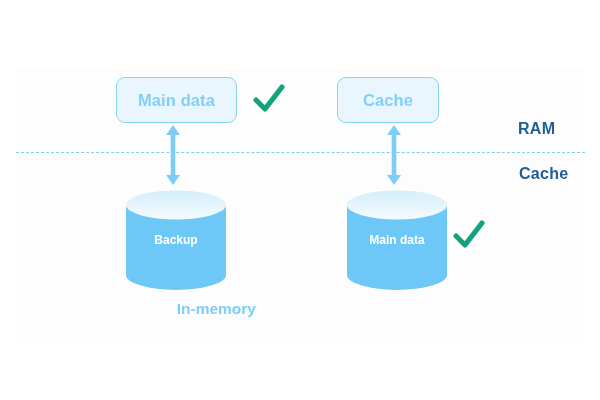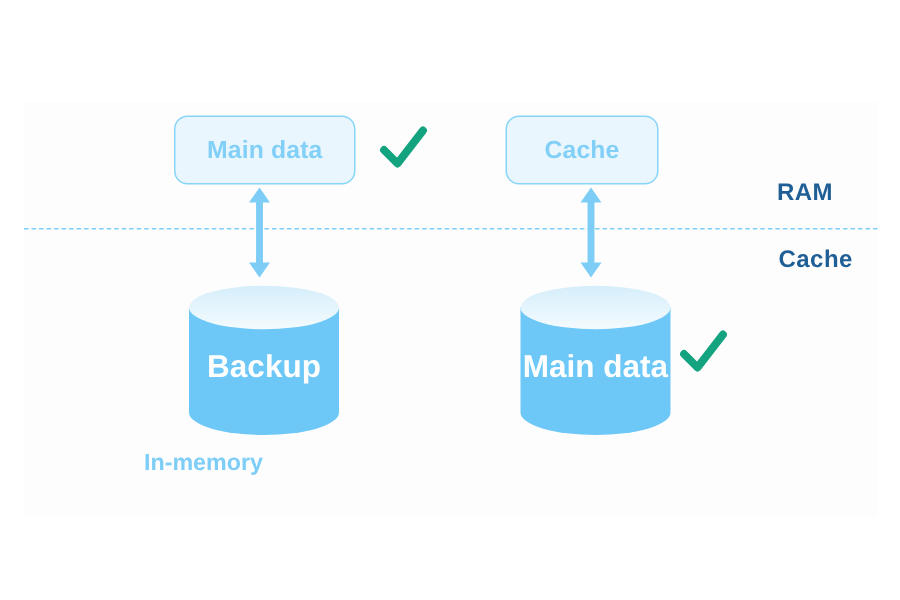--- a/index.html
+++ b/index.html
@@ -78,32 +78,32 @@
     height: 100px;
   }
   #cyl-backup { left: 124px; top: 190px; }
   #cyl-main   { left: 345px; top: 190px; }
   .cyl-label {
     position: absolute;
     width: 100%;
     top: 43px;
     text-align: center;
     color: #ffffff;
-    font-size: 21px;
+    font-size: 12px;
     font-weight: bold;
     pointer-events: none;
   }
 
   
   .caption {
     position: absolute;
     color: #7ecdf7;
     font-size: 15.5px;
     font-weight: bold;
-    text-align: left;
+    text-align: right;
     width: 160px;
   }
   #caption-in-memory { left: 96px; top: 300px; }
   #caption-on-disk   { left: 317px; top: 300px; }
 
   
   .check { position: absolute; }
   #check-top    { left: 252px; top: 82px; }
   #check-bottom { left: 452px; top: 218px; }
 </style>

